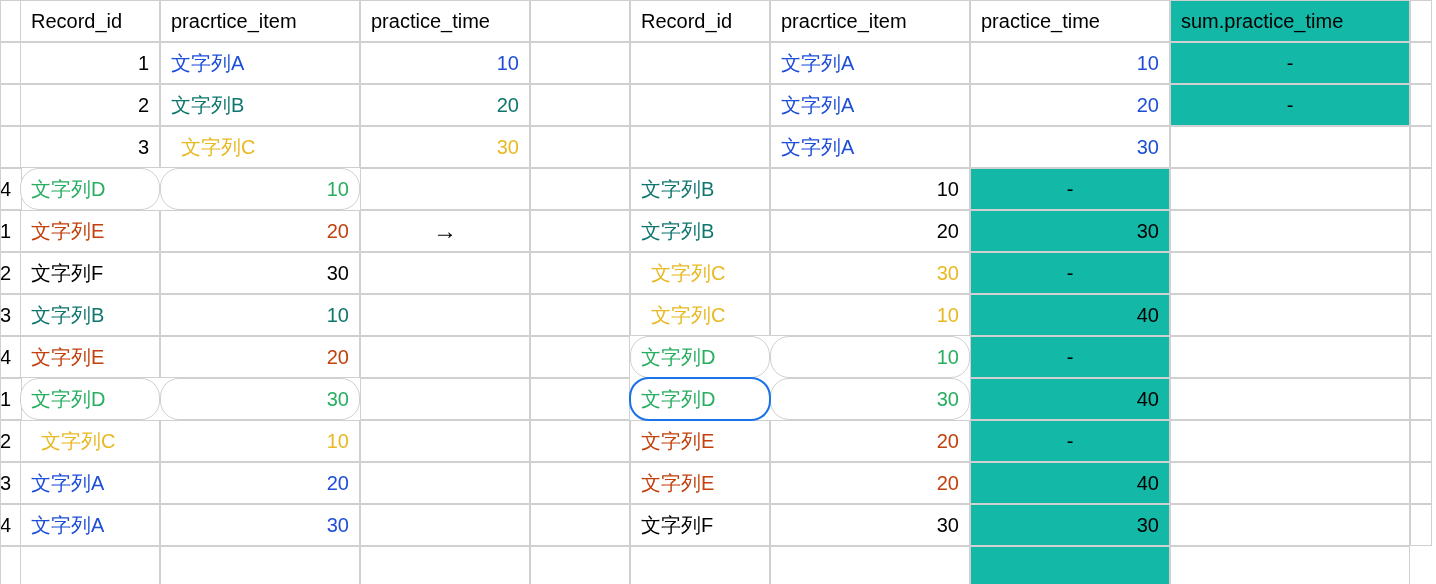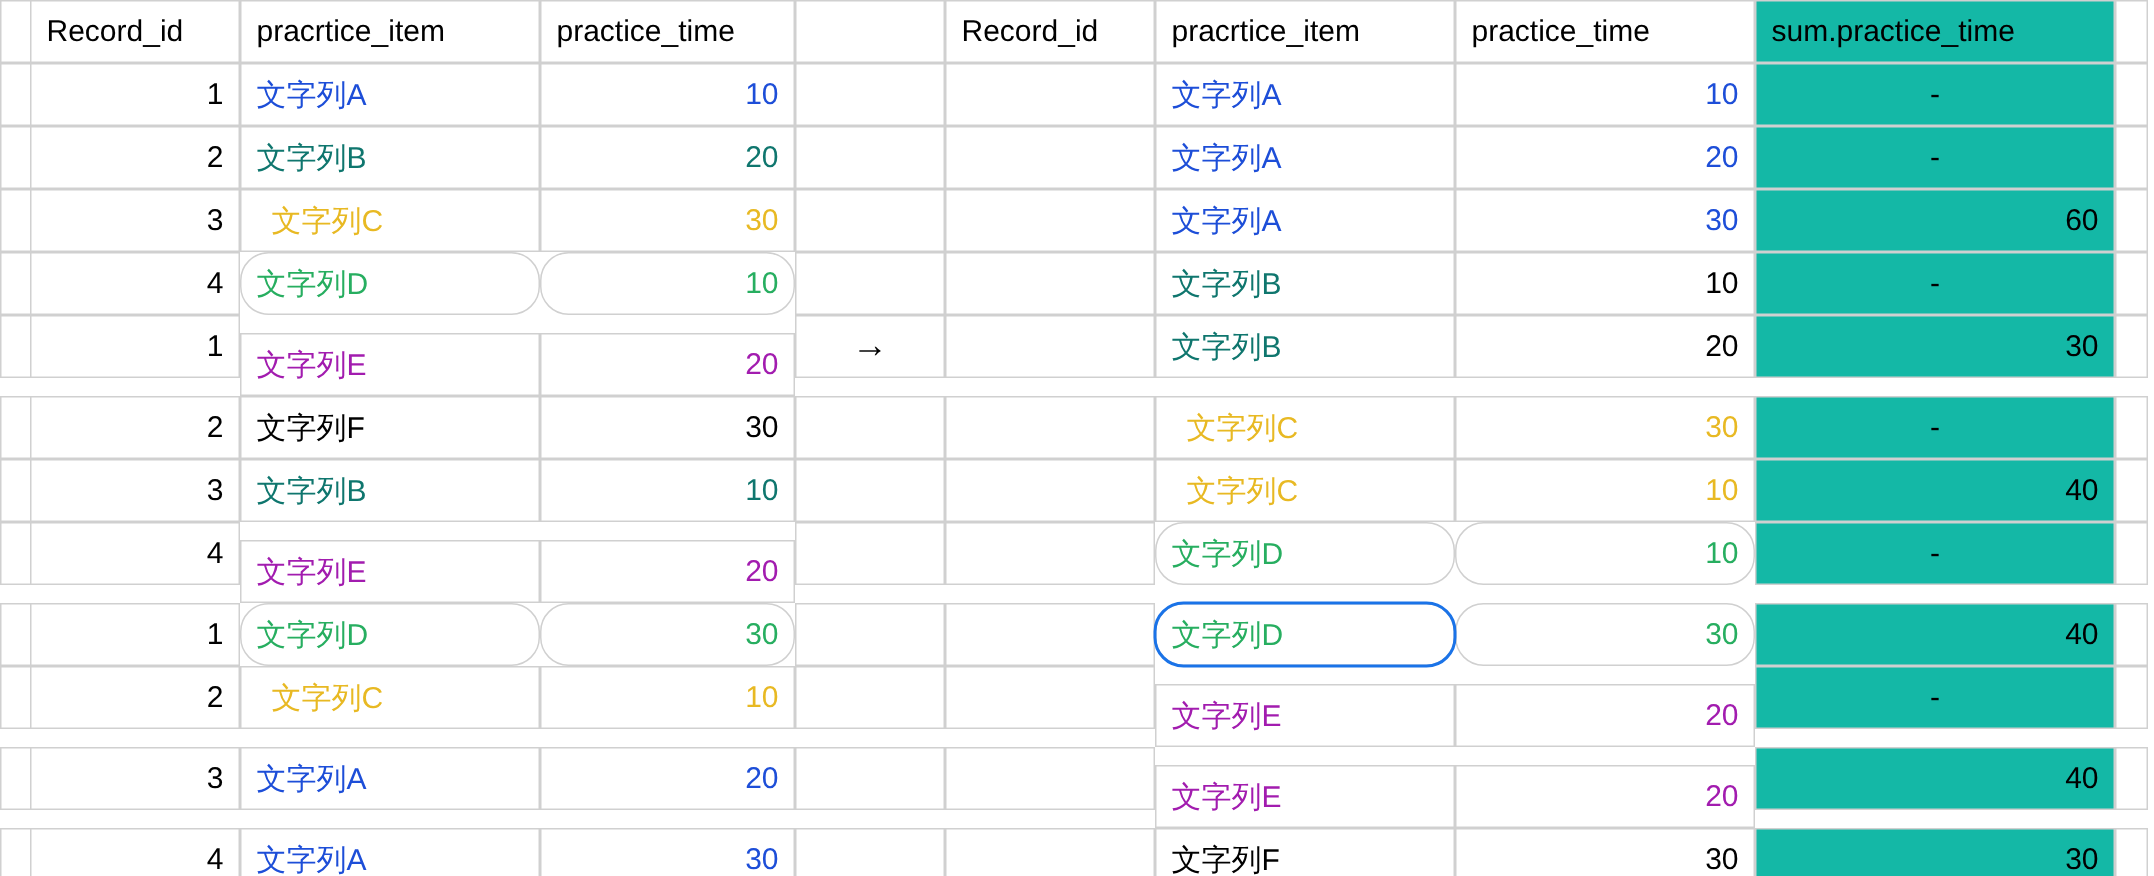--- a/index.html
+++ b/index.html
@@ -26,21 +26,21 @@
     }
     .head { font-weight: 400; }
     .num { justify-content: flex-end; }
     .txt { justify-content: flex-start; }
     .ctr { justify-content: center; }
     .highlight { background: #14b8a6; }
     .c-red { color: #1d4ed8; }
     .c-blue { color: #0f766e; }
     .c-gold { color: #e8b923; padding-left: 20px; }
     .c-green { color: #27ae60; border-radius: 19px; }
-    .c-orange { color: #a21caf; margin-top: 12px; }
+    .c-orange { color: #c2410c; }
     .c-black { color: #000; }
     .selected {
       position: relative;
       outline: 2px solid #1a73e8;
       outline-offset: -1px;
       z-index: 2;
     }
     .selected::after {
       content: "";
       position: absolute;
@@ -89,21 +89,20 @@
     <div class="cell ctr highlight">-</div>
     <div class="cell "></div>
     <div class="cell rowhead"></div>
     <div class="cell num">3</div>
     <div class="cell txt c-gold">文字列C</div>
     <div class="cell num c-gold">30</div>
     <div class="cell "></div>
     <div class="cell num"></div>
     <div class="cell txt c-red">文字列A</div>
     <div class="cell num c-red">30</div>
-    <div class="cell num highlight">60</div>
     <div class="cell "></div>
     <div class="cell rowhead"></div>
     <div class="cell num">4</div>
     <div class="cell txt c-green">文字列D</div>
     <div class="cell num c-green">10</div>
     <div class="cell "></div>
     <div class="cell num"></div>
     <div class="cell txt c-blue">文字列B</div>
     <div class="cell num c-black">10</div>
     <div class="cell ctr highlight">-</div>

